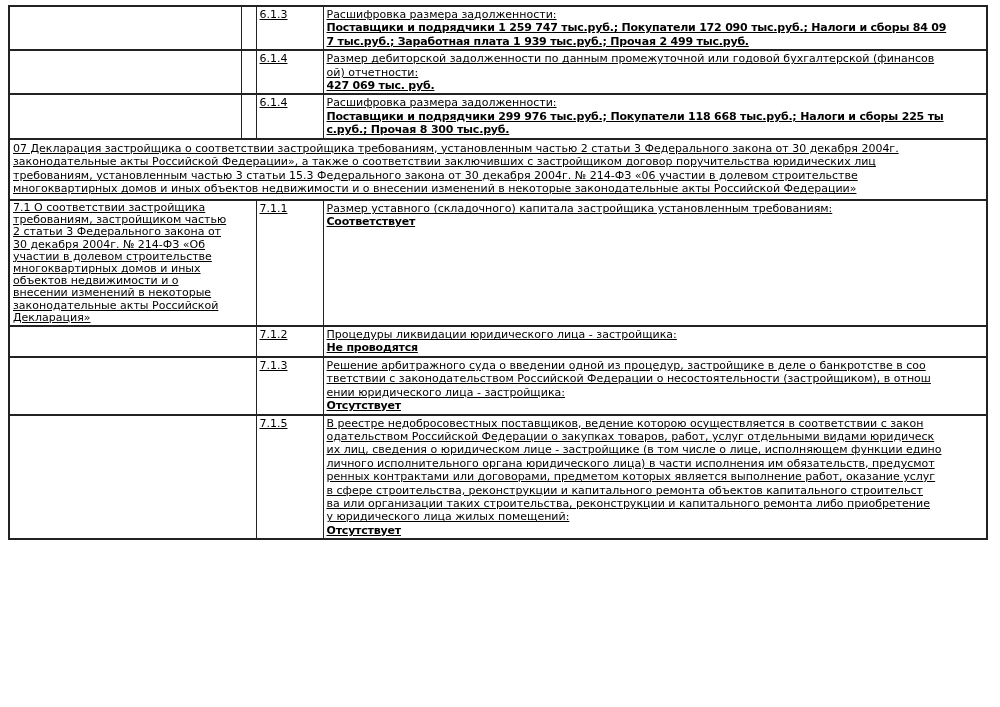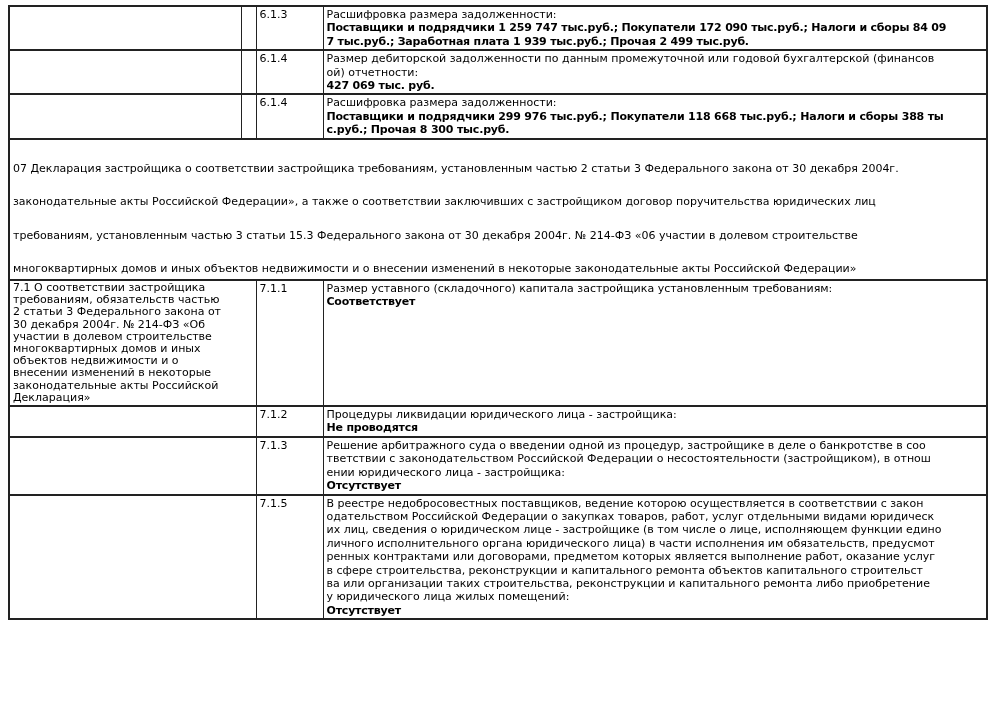--- a/index.html
+++ b/index.html
@@ -11,20 +11,21 @@
     font-family: "DejaVu Sans", "Liberation Sans", sans-serif;
     color: #000000;
     font-size: 11px;
   }
   .page {
     position: relative;
     box-sizing: border-box;
     width: 992px;
     height: 707px;
     padding: 5px 16px 0 8px;
+    text-decoration: underline;
   }
   .block { width: 980px; }
   table.doc {
     border-collapse: collapse;
     table-layout: fixed;
     width: 980px;
     border: 2px solid #222222;
   }
   table.doc td {
     border: 1px solid #222222;
@@ -47,21 +48,21 @@
     font-weight: bold;
     letter-spacing: -0.2px;
   }
   .section07 {
     box-sizing: border-box;
     border: 2px solid #222222;
     margin-top: -2px;
     padding: 2px 3px 3px 3px;
     overflow: hidden;
   }
-  .section07 .ln { line-height: 13.6px; margin-top: 20px; }
+  .section07 .ln { line-height: 13.6px; }
   .tbl-bottom { margin-top: -2px; }
   td.headcell { padding-top: 2px; }
   td.headcell .ln { line-height: 12.2px; }
 </style>
 </head>
 <body>
 
 <div class="page">
 
   <table class="doc block" id="top-table">
@@ -91,21 +92,21 @@
             <div class="ln">ой) отчетности:</div>
             <div class="ln b">427 069 тыс. руб.</div>
           </td>
         </tr>
         <tr>
           <td></td>
           <td></td>
           <td class="numcell">6.1.4</td>
           <td>
             <div class="ln">Расшифровка размера задолженности:</div>
-            <div class="ln b">Поставщики и подрядчики 299 976 тыс.руб.; Покупатели 118 668 тыс.руб.; Налоги и сборы 388 ты</div>
+            <div class="ln b">Поставщики и подрядчики 299 976 тыс.руб.; Покупатели 118 668 тыс.руб.; Налоги и сборы 225 ты</div>
             <div class="ln b">с.руб.; Прочая 8 300 тыс.руб.</div>
           </td>
         </tr>
       </tbody>
   </table>
 
   <div class="section07 block" id="section-07">
       <div class="ln">07 Декларация застройщика о соответствии застройщика требованиям, установленным частью 2 статьи 3 Федерального закона от 30 декабря 2004г.</div>
       <div class="ln">законодательные акты Российской Федерации», а также о соответствии заключивших с застройщиком договор поручительства юридических лиц</div>
       <div class="ln">требованиям, установленным частью 3 статьи 15.3 Федерального закона от 30 декабря 2004г. № 214-ФЗ «06 участии в долевом строительстве</div>
@@ -115,21 +116,21 @@
   <table class="doc block tbl-bottom" id="bottom-table">
     <colgroup>
       <col style="width:247px">
       <col style="width:67px">
       <col>
     </colgroup>
     <tbody id="bottom-body">
         <tr>
           <td class="headcell">
             <div class="ln">7.1 О соответствии застройщика</div>
-            <div class="ln">требованиям, обязательств частью</div>
+            <div class="ln">требованиям, застройщиком частью</div>
             <div class="ln">2 статьи 3 Федерального закона от</div>
             <div class="ln">30 декабря 2004г. № 214-ФЗ «Об</div>
             <div class="ln">участии в долевом строительстве</div>
             <div class="ln">многоквартирных домов и иных</div>
             <div class="ln">объектов недвижимости и о</div>
             <div class="ln">внесении изменений в некоторые</div>
             <div class="ln">законодательные акты Российской</div>
             <div class="ln">Декларация»</div>
           </td>
           <td class="numcell">7.1.1</td>

